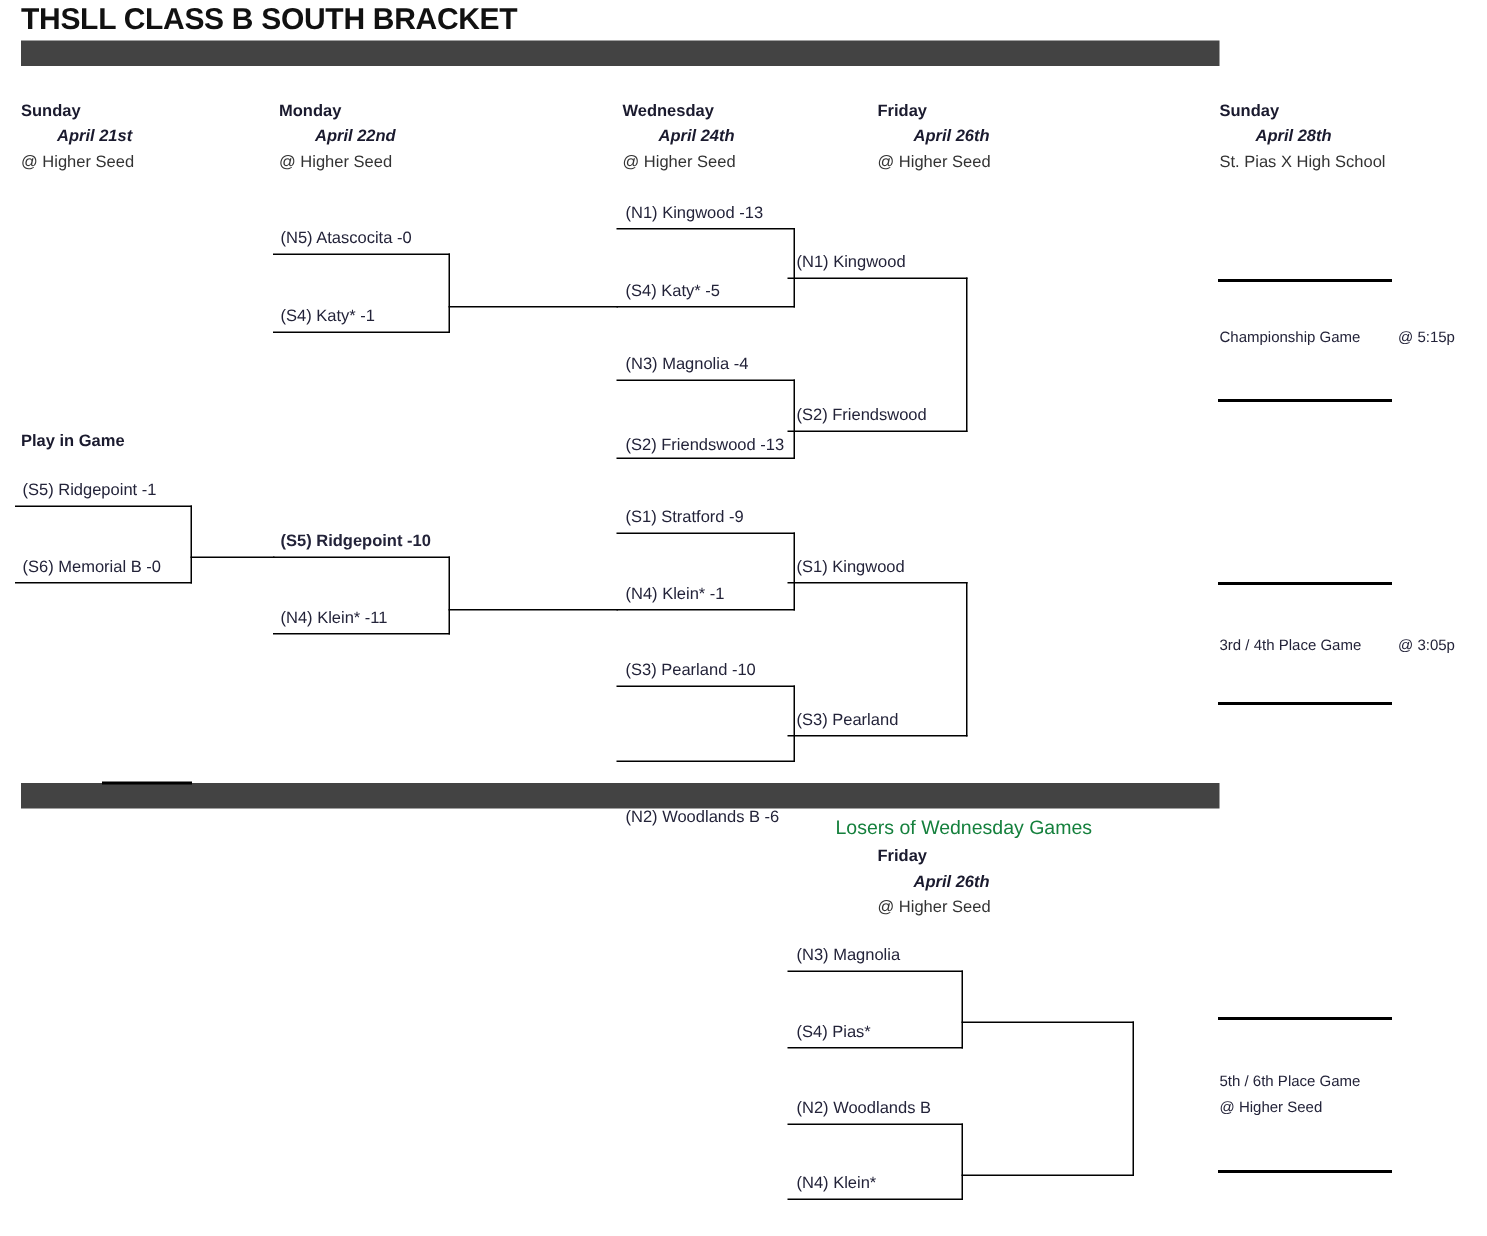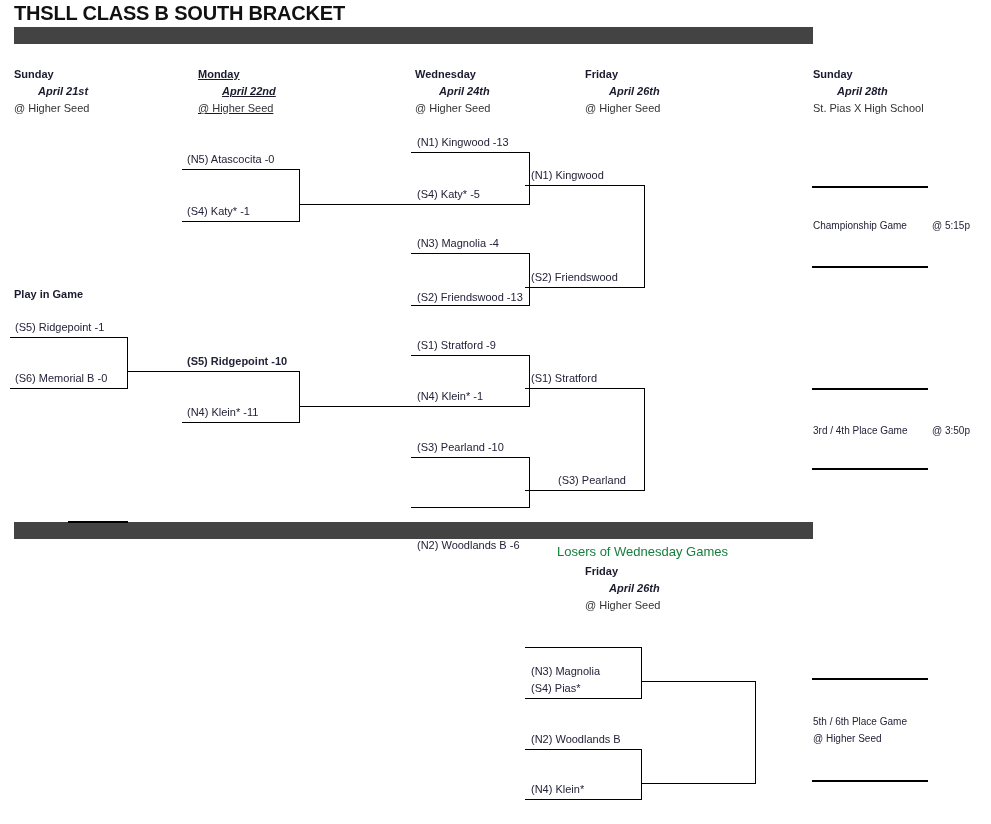--- a/index.html
+++ b/index.html
@@ -72,21 +72,21 @@
 
 <div class="abs dark-bar" id="dark-bar-top"></div>
 <div class="abs dark-bar" id="dark-bar-mid"></div>
 <div class="abs" id="stray-rule"></div>
 
 <div class="abs col-head" style="left:14px; top:66px;">
   <div class="day">Sunday</div>
   <div class="date">April 21st</div>
   <div class="loc">@ Higher Seed</div>
 </div>
-<div class="abs col-head" style="left:198px; top:66px;text-decoration:underline;">
+<div class="abs col-head" style="left:186px; top:66px;">
   <div class="day">Monday</div>
   <div class="date">April 22nd</div>
   <div class="loc">@ Higher Seed</div>
 </div>
 <div class="abs col-head" style="left:415px; top:66px;">
   <div class="day">Wednesday</div>
   <div class="date">April 24th</div>
   <div class="loc">@ Higher Seed</div>
 </div>
 <div class="abs col-head" style="left:585px; top:66px;">
@@ -148,44 +148,44 @@
 <div class="abs team" style="left:417px; top:390px;">(N4) Klein* -1</div>
 <div class="abs hline" style="left:411px; top:406px; width:119px;"></div>
 <div class="abs vline" style="left:529px; top:355px; height:52px;"></div>
 
 <div class="abs team" style="left:417px; top:441px;">(S3) Pearland -10</div>
 <div class="abs hline" style="left:411px; top:457px; width:119px;"></div>
 <div class="abs team" style="left:417px; top:511px;margin-top:28px;">(N2) Woodlands B -6</div>
 <div class="abs hline" style="left:411px; top:507px; width:119px;"></div>
 <div class="abs vline" style="left:529px; top:457px; height:51px;"></div>
 
-<div class="abs team" style="left:531px; top:372px;">(S1) Stratford</div>
+<div class="abs team" style="left:531px; top:372px;">(S1) Kingwood</div>
 <div class="abs hline" style="left:525px; top:388px; width:120px;"></div>
-<div class="abs team" style="left:531px; top:474px;padding-left:27px;">(S3) Pearland</div>
+<div class="abs team" style="left:531px; top:474px;">(S3) Pearland</div>
 <div class="abs hline" style="left:525px; top:490px; width:120px;"></div>
 <div class="abs vline" style="left:644px; top:388px; height:103px;"></div>
 
 <div class="abs place-rule" style="left:812px; top:186px; width:116px;"></div>
 <div class="abs plain-label" style="left:813px; top:220px;">Championship Game</div>
 <div class="abs plain-label" style="left:932px; top:220px;">@ 5:15p</div>
 <div class="abs place-rule" style="left:812px; top:266px; width:116px;"></div>
 
 <div class="abs place-rule" style="left:812px; top:388px; width:116px;"></div>
 <div class="abs plain-label" style="left:813px; top:425px;">3rd / 4th Place Game</div>
-<div class="abs plain-label" style="left:932px; top:425px;">@ 3:50p</div>
+<div class="abs plain-label" style="left:932px; top:425px;">@ 3:05p</div>
 <div class="abs place-rule" style="left:812px; top:468px; width:116px;"></div>
 
 <div class="abs big-label" style="left:531px; top:544px;">Losers of Wednesday Games</div>
 <div class="abs col-head" style="left:585px; top:563px;">
   <div class="day">Friday</div>
   <div class="date">April 26th</div>
   <div class="loc">@ Higher Seed</div>
 </div>
 
-<div class="abs team" style="left:531px; top:631px;margin-top:34px;">(N3) Magnolia</div>
+<div class="abs team" style="left:531px; top:631px;">(N3) Magnolia</div>
 <div class="abs hline" style="left:525px; top:647px; width:117px;"></div>
 <div class="abs team" style="left:531px; top:682px;">(S4) Pias*</div>
 <div class="abs hline" style="left:525px; top:698px; width:117px;"></div>
 <div class="abs vline" style="left:641px; top:647px; height:52px;"></div>
 
 <div class="abs team" style="left:531px; top:733px;">(N2) Woodlands B</div>
 <div class="abs hline" style="left:525px; top:749px; width:117px;"></div>
 <div class="abs team" style="left:531px; top:783px;">(N4) Klein*</div>
 <div class="abs hline" style="left:525px; top:799px; width:117px;"></div>
 <div class="abs vline" style="left:641px; top:749px; height:51px;"></div>

